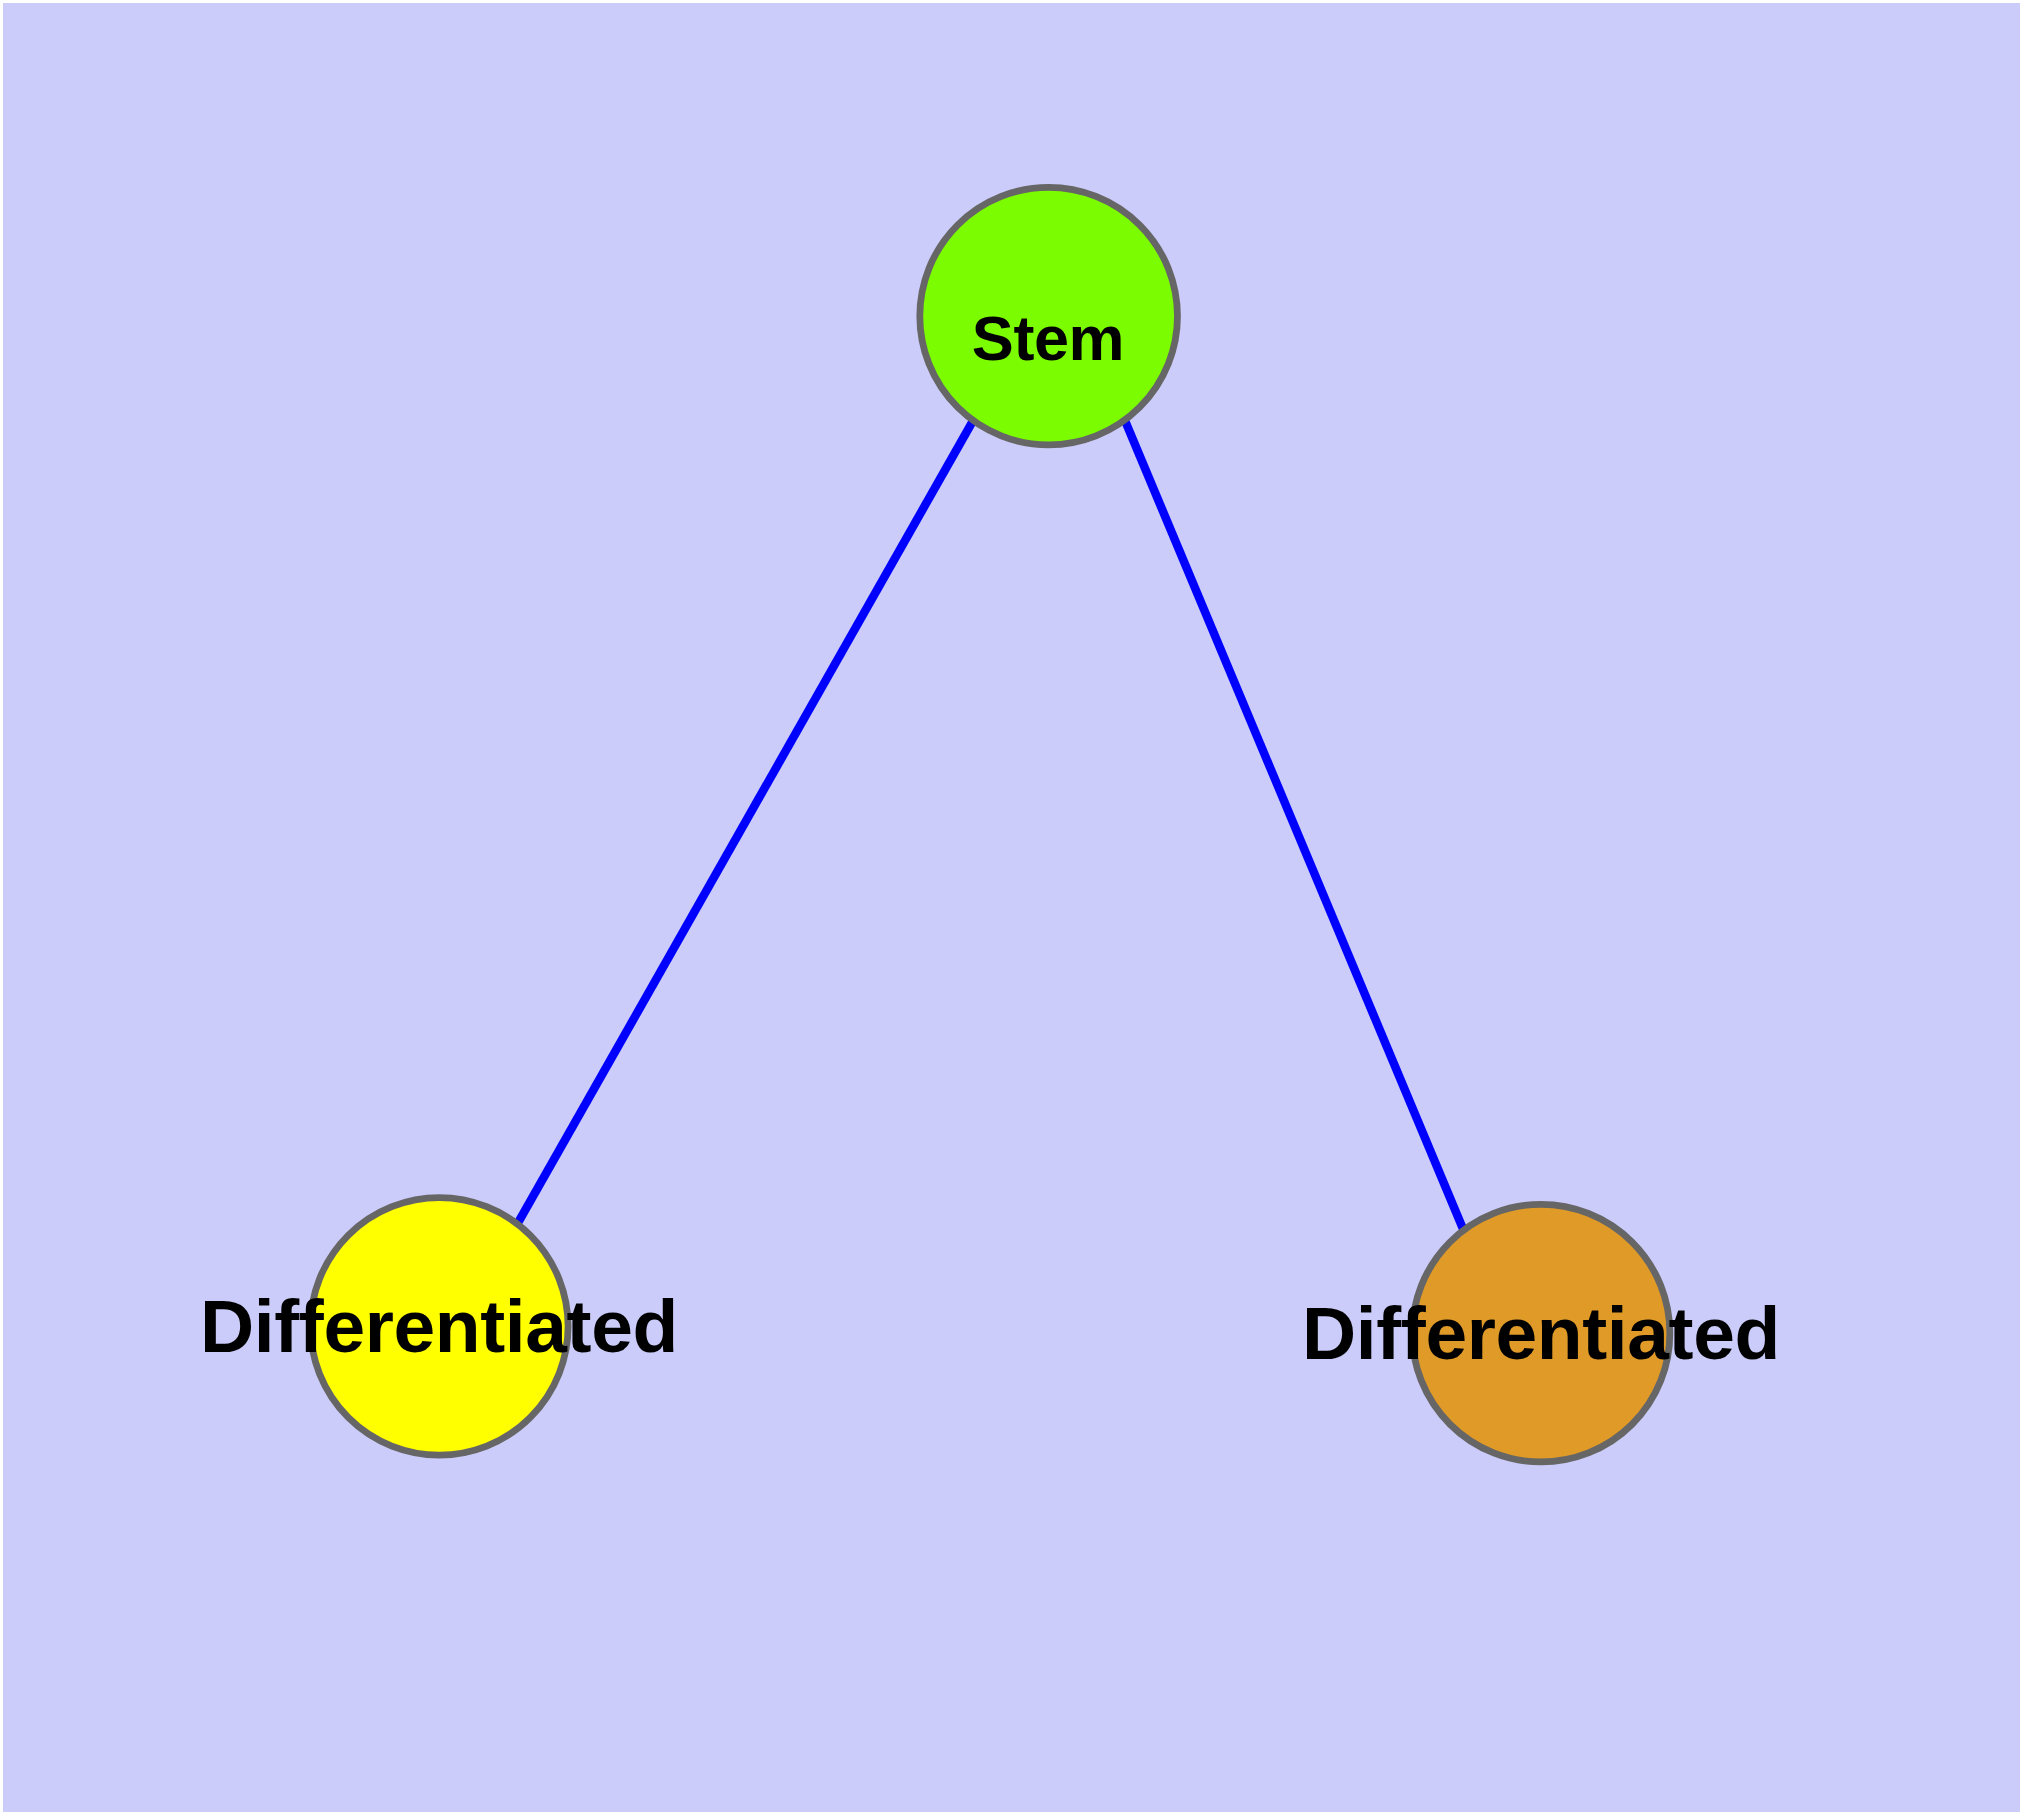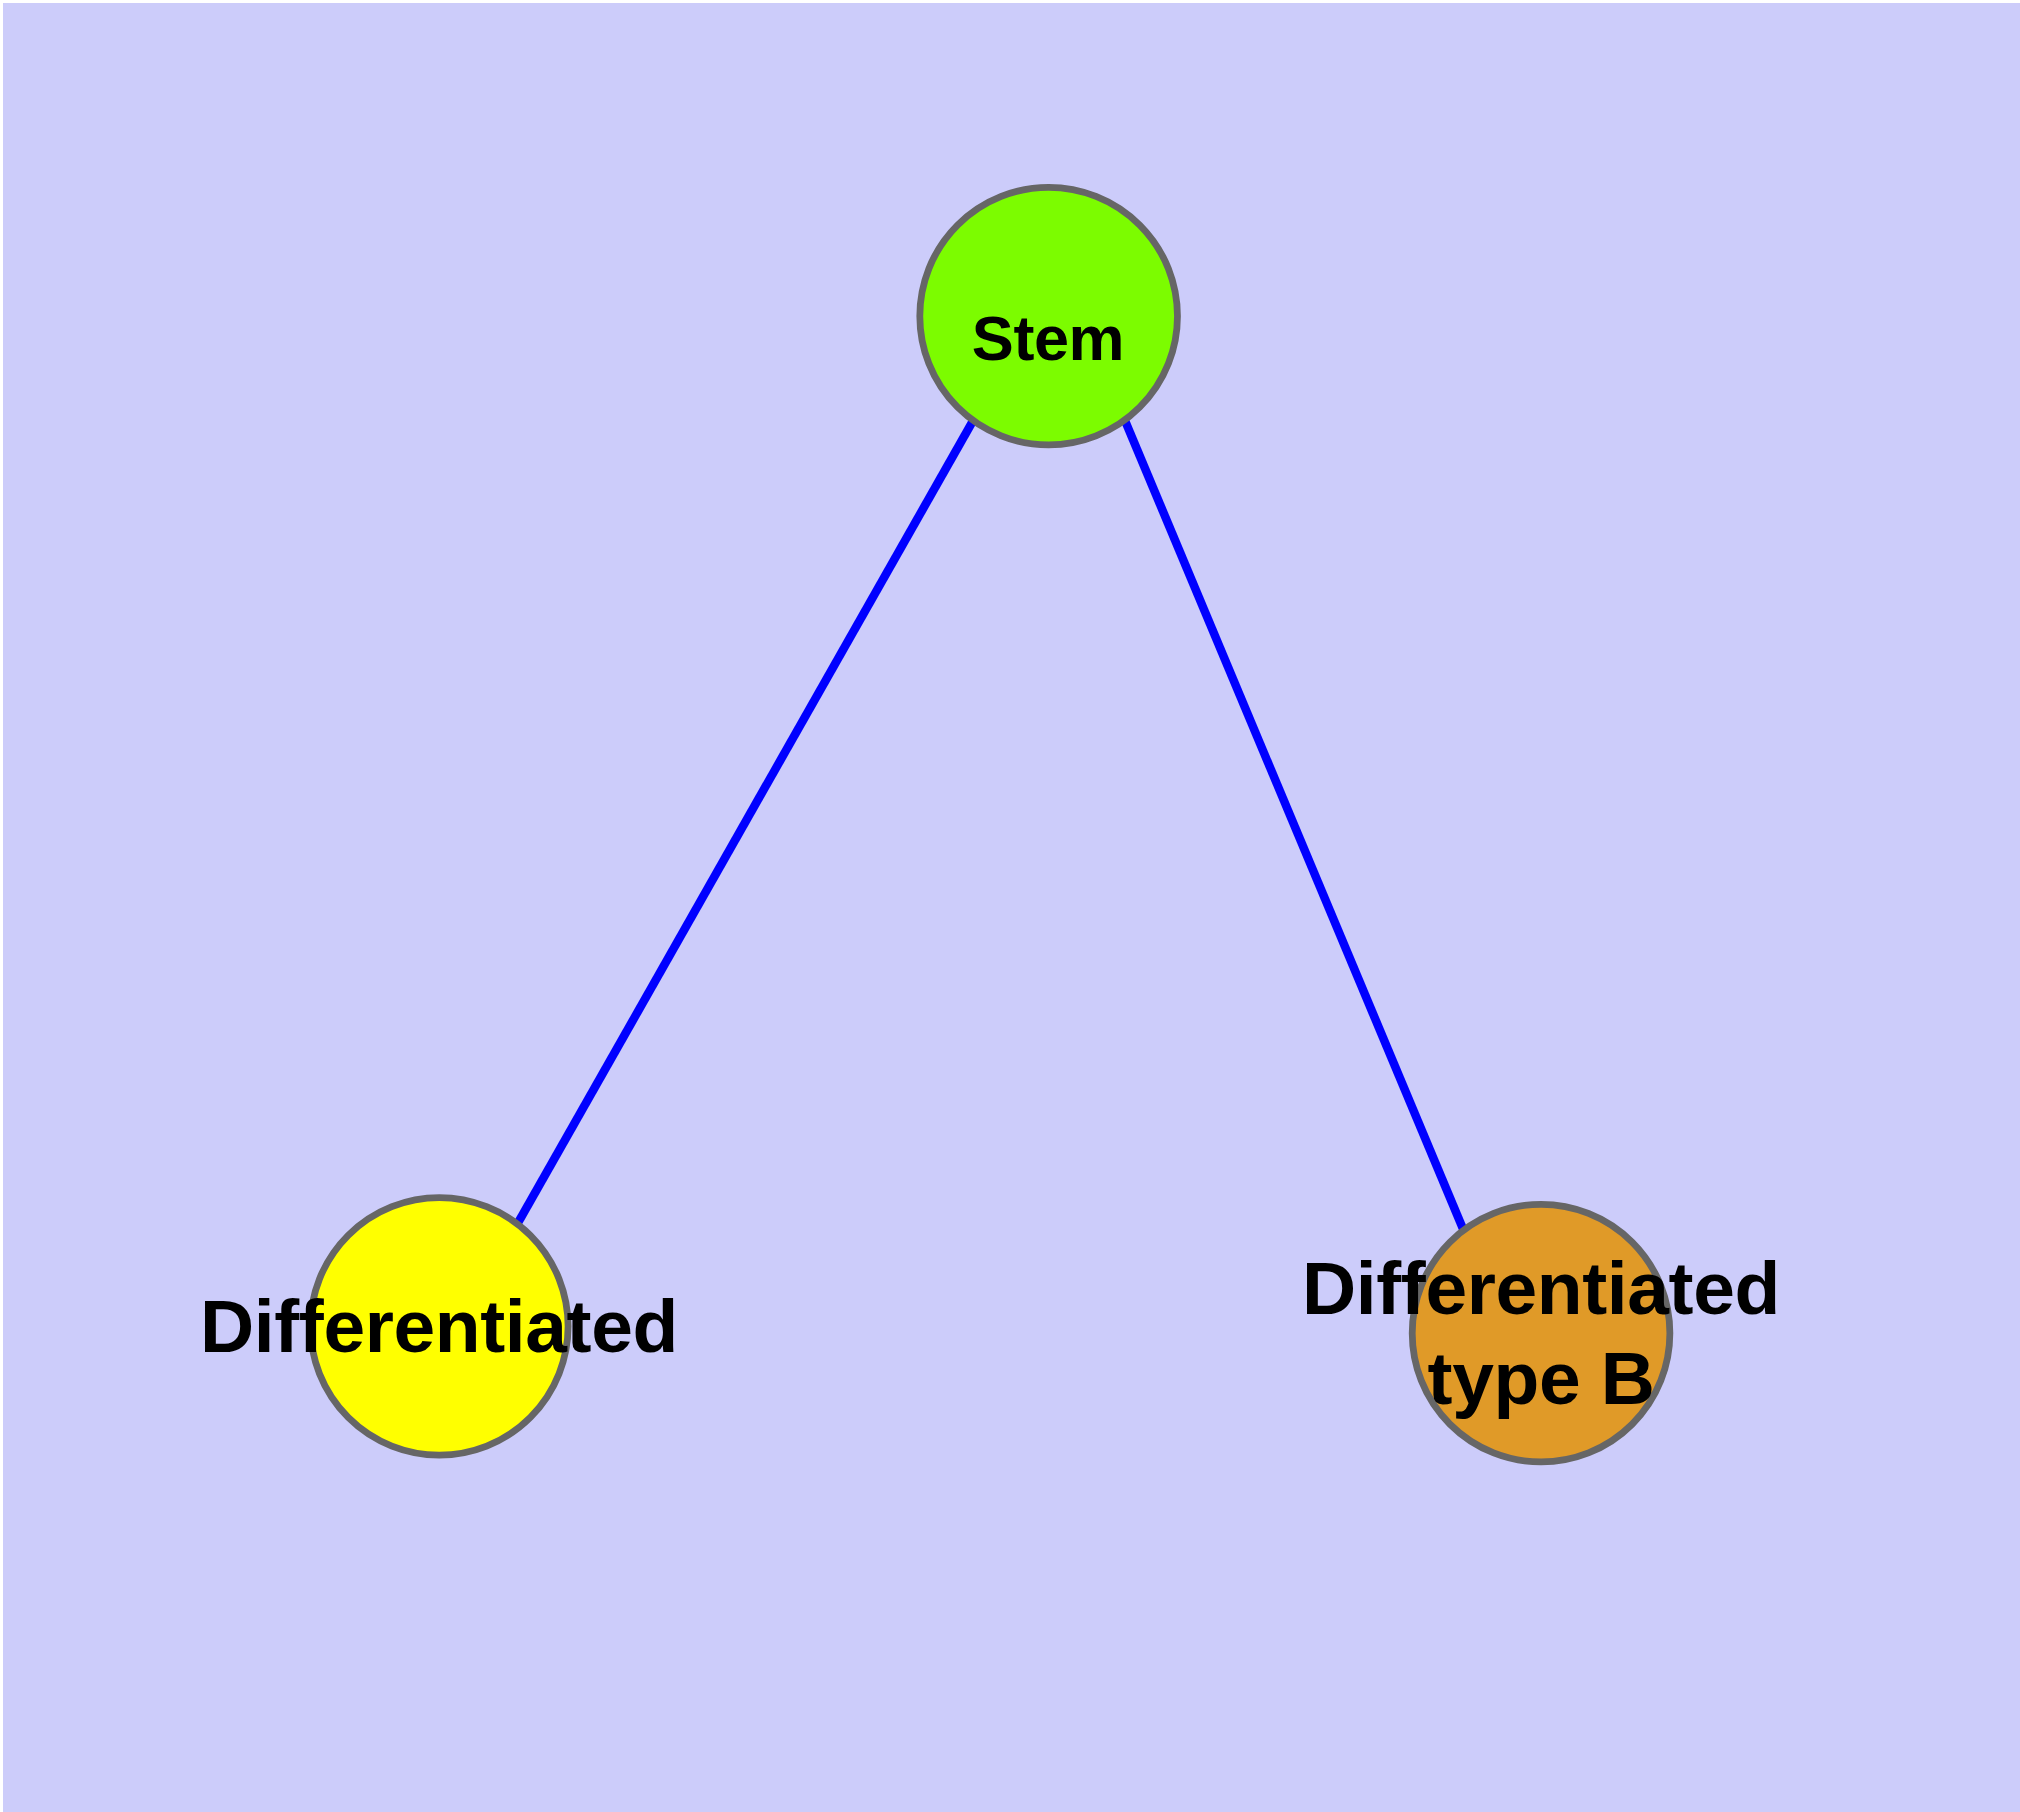--- a/index.html
+++ b/index.html
@@ -79,16 +79,16 @@
       <circle class="graph-node" cx="1237" cy="373" r="152" fill="#7cfc00" stroke="#666666" stroke-width="8"></circle>
       <circle class="graph-node" cx="518" cy="1565" r="152" fill="#ffff00" stroke="#666666" stroke-width="8"></circle>
       <circle class="graph-node" cx="1818" cy="1573" r="152" fill="#e09a28" stroke="#666666" stroke-width="8"></circle>
     </g>
   </svg>
 
   <div id="label-stem" class="node-label" style="font-size: 63px; color: rgb(0, 0, 0); left: 1048px; top: 316px; margin-top: 23px;">Stem</div>
 
   <div id="label-diff-a" class="node-label" style="font-size: 75px; color: rgb(0, 0, 0); left: 439px; top: 1326px;"><div>Differentiated</div></div>
 
-  <div id="label-diff-b" class="node-label" style="font-size: 75px; color: rgb(0, 0, 0); left: 1541px; top: 1333px;"><div>Differentiated</div><div>type B</div></div>
+  <div id="label-diff-b" class="node-label" style="font-size: 75px; color: rgb(0, 0, 0); left: 1541px; top: 1333px;"><div>Differentiated</div></div>
 
 </div>
 
 
 </body></html>

